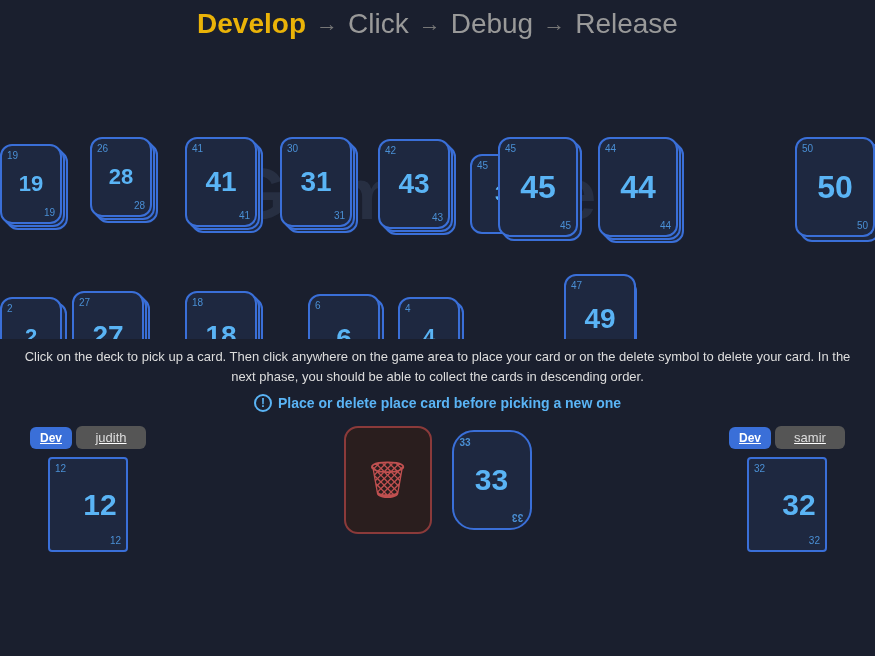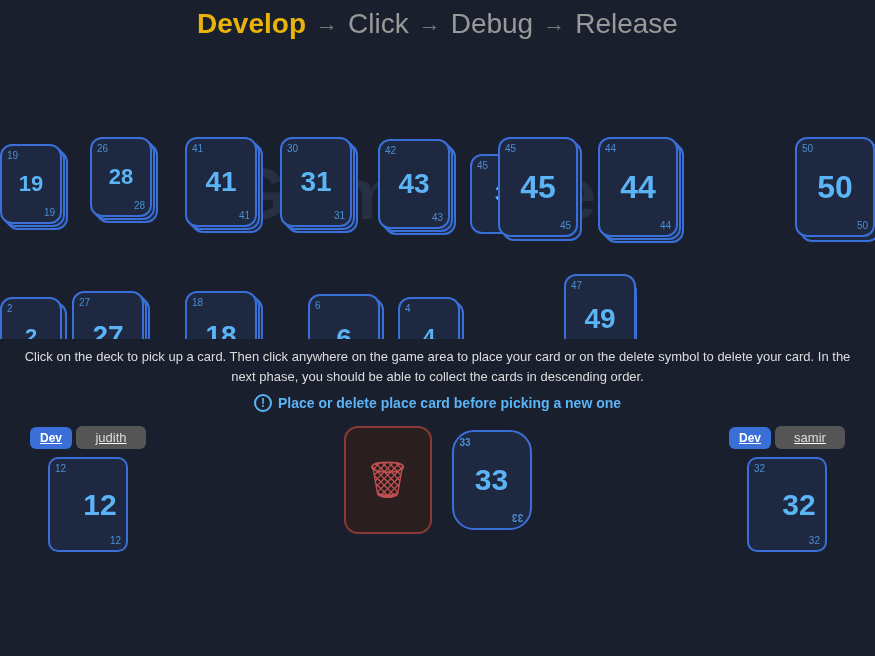--- a/index.html
+++ b/index.html
@@ -160,21 +160,21 @@
       font-size: 13px;
       padding: 4px 12px;
       border-radius: 6px;
       min-width: 70px;
       text-align: center;
     }
 
     .player-card {
       width: 80px;
       height: 95px;
-      border-radius: 10px;
+      border-radius: 4px;
       border: 2.5px solid #3a6fd8;
       background: #1e2840;
       display: flex;
       align-items: center;
       justify-content: center;
       font-size: 30px;
       font-weight: bold;
       color: #5ab4f5;
       position: relative;
       padding-left: 24px;

